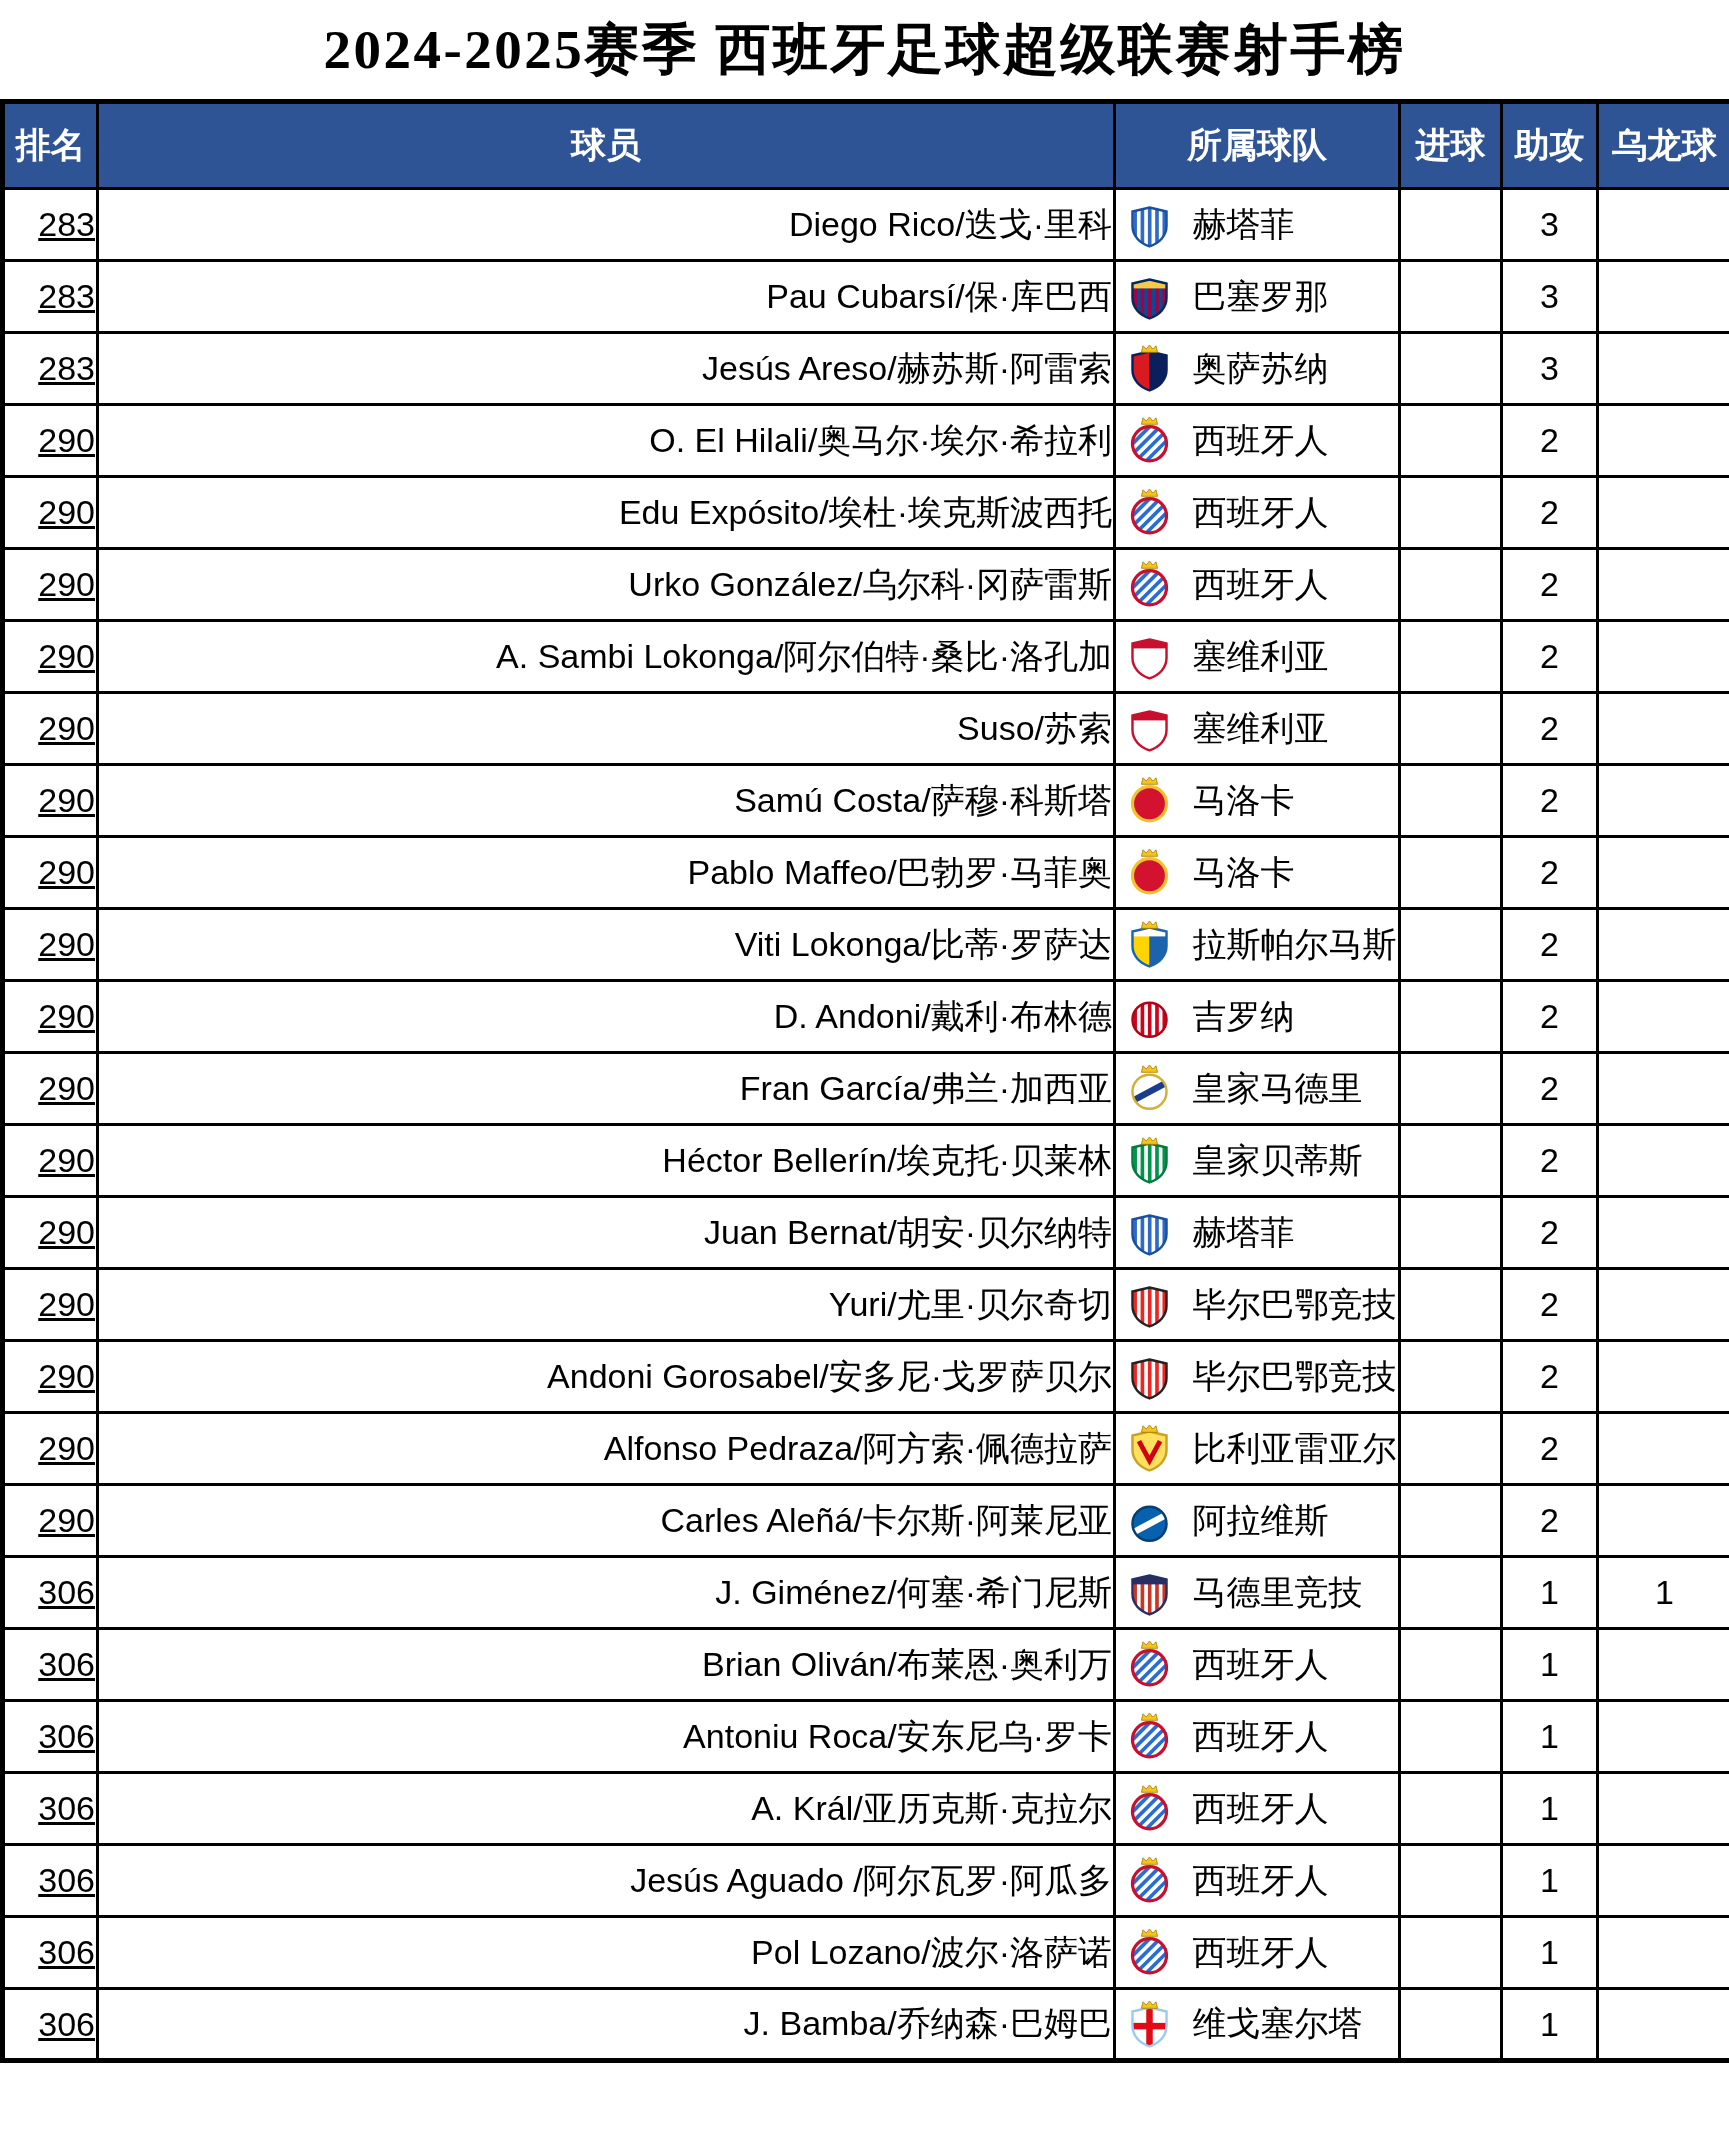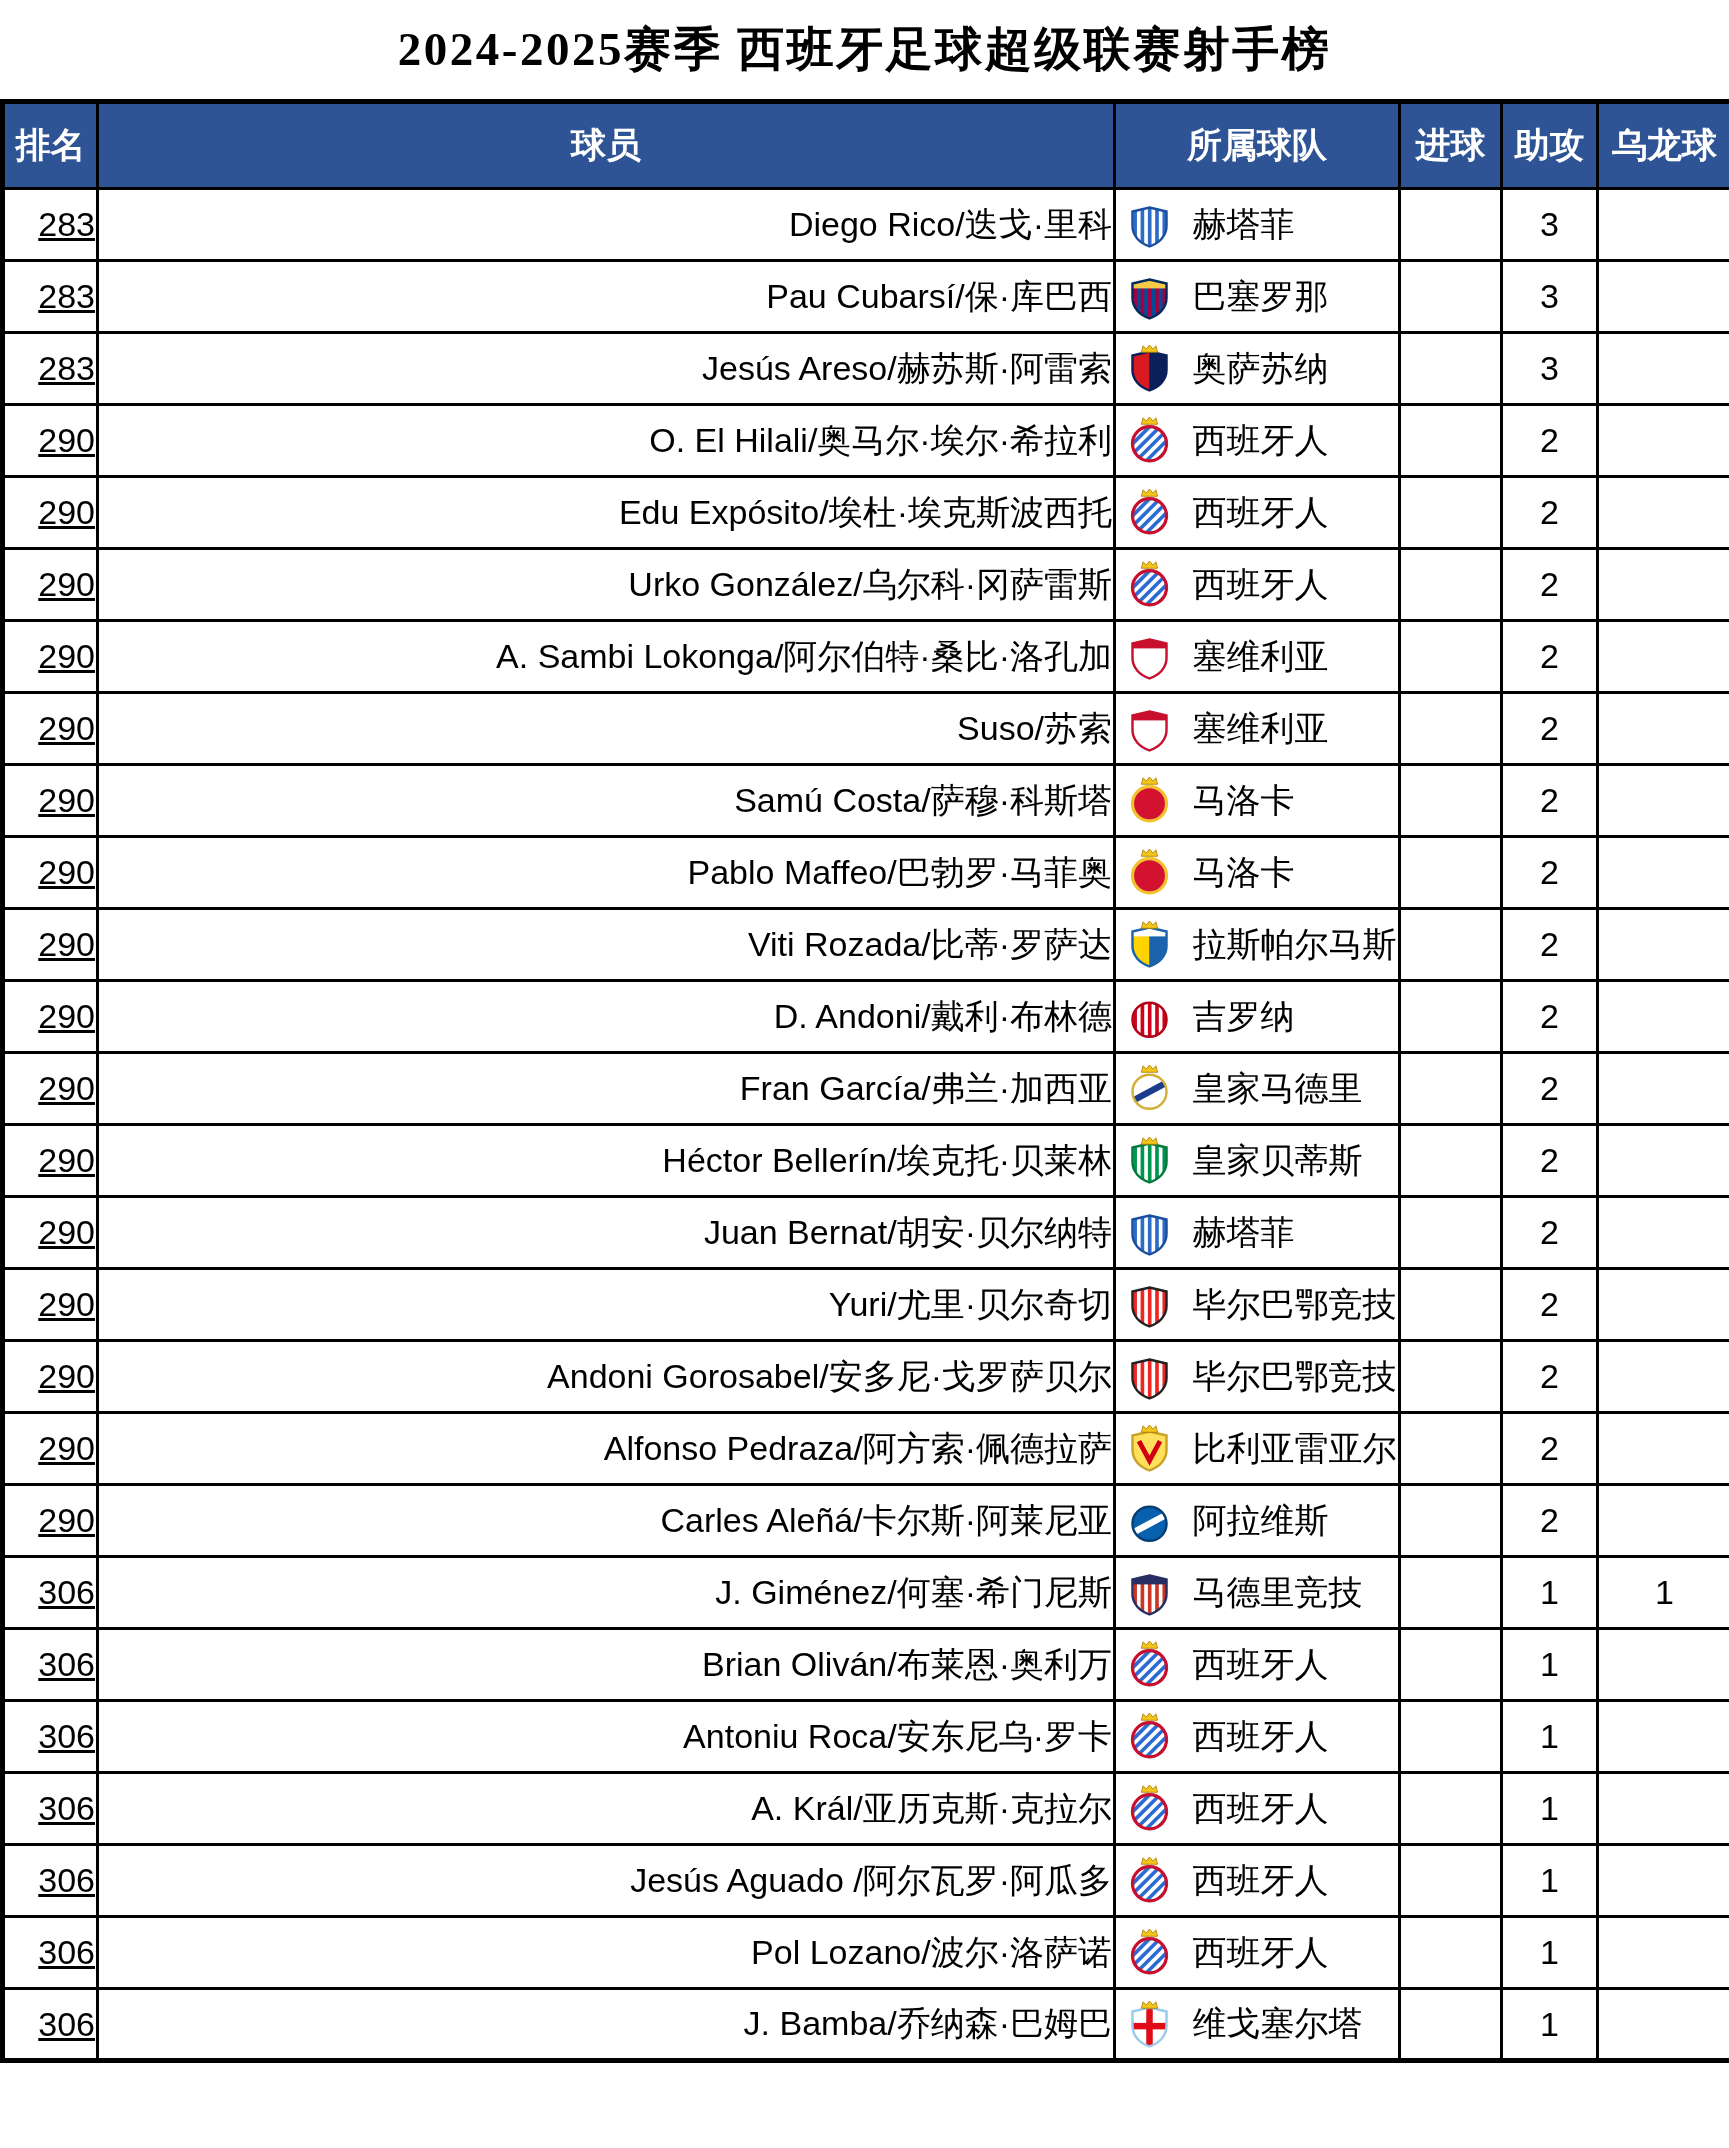--- a/index.html
+++ b/index.html
@@ -10,21 +10,21 @@
   html,body{
     margin:0;padding:0;
     width:1729px;height:2148px;
     overflow:hidden;
     background:#FFFFFF;
   }
   .title{
     height:99px;
     display:flex;align-items:center;justify-content:center;
     font-family:"Liberation Serif","DejaVu Serif",serif;
-    font-weight:700;font-size:47px;color:#000;
+    font-weight:700;font-size:55px;color:#000;
     letter-spacing:2.5px;
   }
   table.scorers{
     width:1729px;
     table-layout:fixed;
     border-collapse:collapse;
     border:5px solid var(--grid);
   }
   th,td{
     border:3.4px solid var(--grid);
@@ -396,21 +396,21 @@
               </span>
               <span class="tname">马洛卡</span>
             </div>
           </td>
           <td class="c-num"></td>
           <td class="c-num">2</td>
           <td class="c-num"></td>
         </tr>
         <tr>
           <td class="c-rank">290</td>
-          <td class="c-player">Viti Rozada/比蒂·罗萨达</td>
+          <td class="c-player">Viti Lokonga/比蒂·罗萨达</td>
           <td class="c-team">
             <div class="teamwrap">
               <span class="logo">
                 <svg viewBox="0 0 48 58" width="39" height="47">
                   <defs>
                     <clipPath id="clip10">
                       <path d="M24 8 L45 13 V31 C45 43 36 52 24 56 C12 52 3 43 3 31 V13 Z"></path>
                     </clipPath>
                   </defs>
                   <g clip-path="url(#clip10)">

